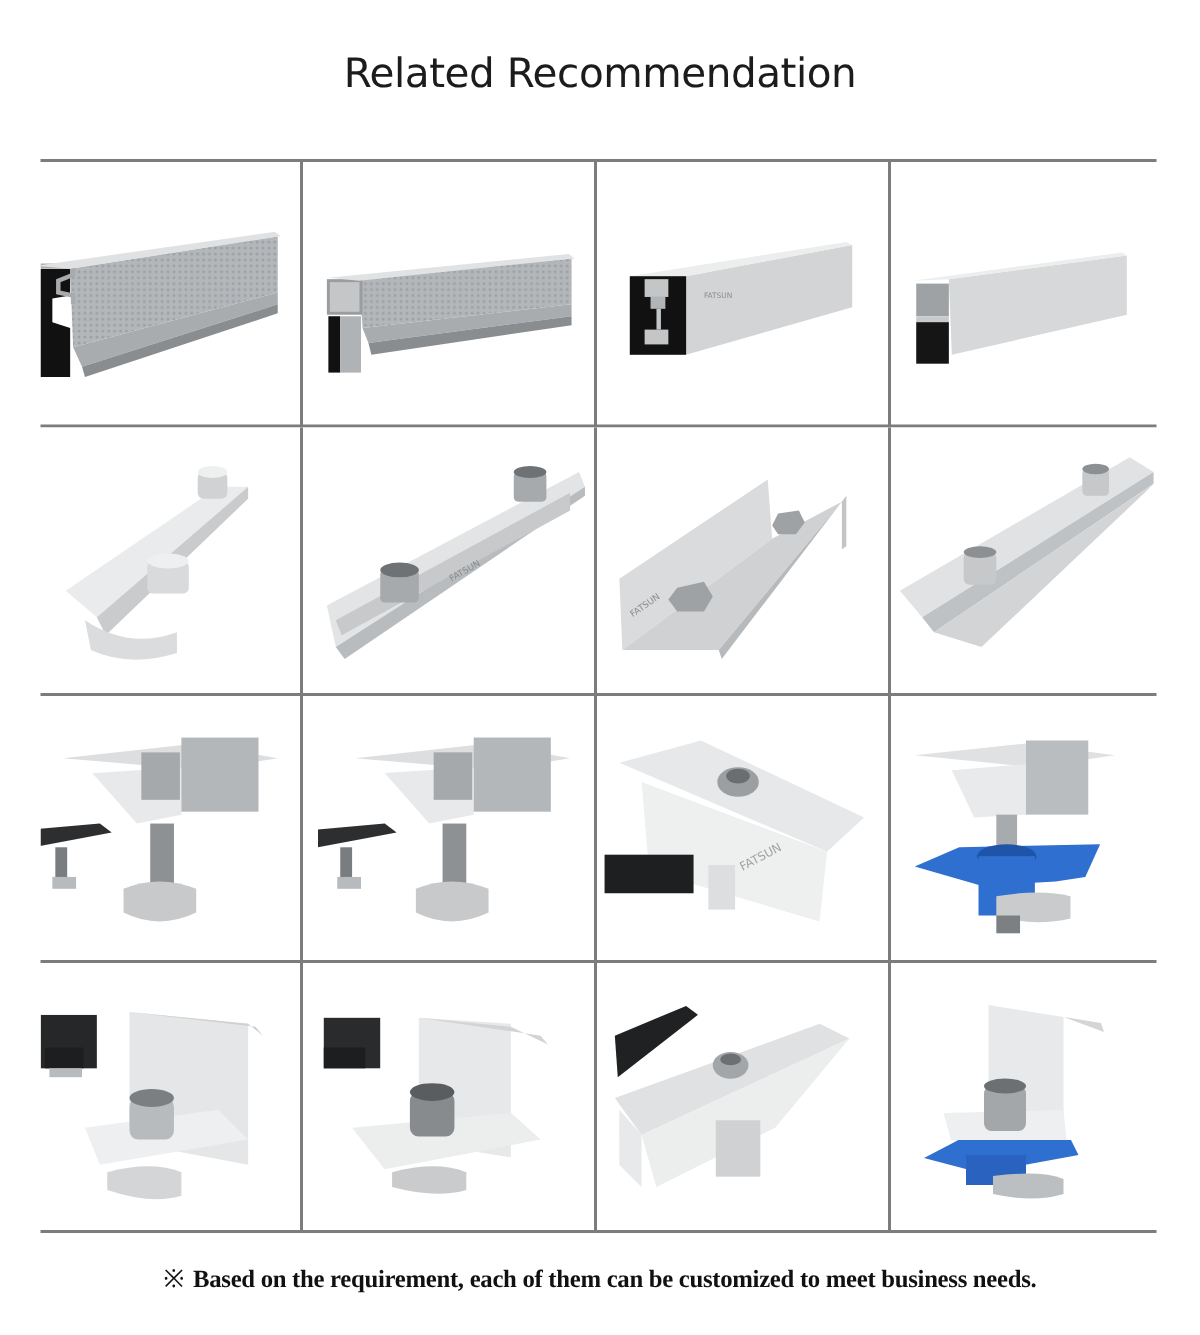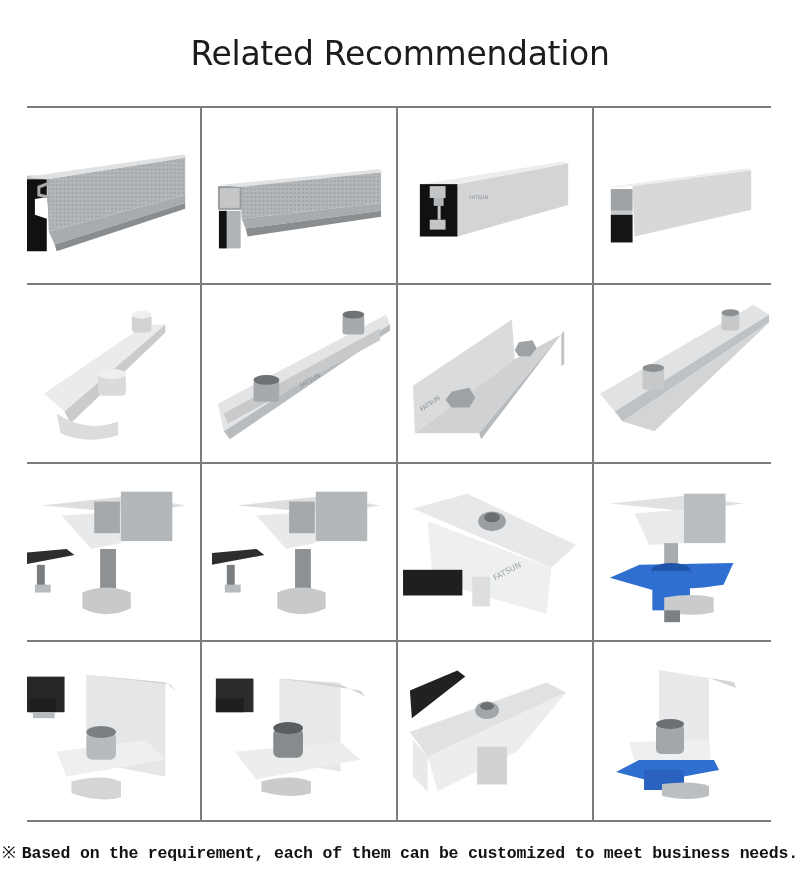--- a/index.html
+++ b/index.html
@@ -1,42 +1,42 @@
 <!DOCTYPE html>
 <html><head>
   <meta charset="utf-8">
   <style>
     * { box-sizing: border-box; margin: 0; padding: 0; }
     html, body { width: 800px; height: 890px; background: #ffffff; overflow: hidden; }
     body { position: relative; font-family: "Liberation Sans", "DejaVu Sans", sans-serif; color: #1a1a1a; }
 
     .title {
       position: absolute; left: 0; top: 34px; width: 800px; text-align: center;
-      font-family: "DejaVu Sans", sans-serif; font-size: 33px; letter-spacing: -0.3px;
+      font-family: "DejaVu Sans", sans-serif; font-size: 27px; letter-spacing: -0.3px;
       color: #1c1c1c; font-weight: normal;
     }
 
     .grid {
       position: absolute; left: 27px; top: 106px; width: 744px; height: 716px;
       border-top: 2px solid #7c7c7c; border-bottom: 2px solid #7c7c7c;
       display: grid;
       grid-template-columns: 175px 196px 196px 177px;
       grid-template-rows: 177px 179px 178px 178px;
     }
     .cell {
       position: relative; overflow: hidden; background: #fff;
       border-right: 2px solid #7c7c7c; border-bottom: 2px solid #7c7c7c;
     }
     .cell.col-last { border-right: none; }
     .cell.row-last { border-bottom: none; }
     .cell svg { position: absolute; left: 0; top: 0; width: 100%; height: 100%; }
 
     .footnote {
       position: absolute; left: 0; top: 840px; width: 800px; text-align: center;
-      font-family: Liberation Mono, monospace; font-weight: bold; font-size: 16.5px;
+      font-family: Liberation Serif, serif; font-weight: bold; font-size: 16.5px;
       color: #111; letter-spacing: -0.2px;
     }
     .footnote .mark { font-weight: normal; margin-right: 6px; }
   </style>
 </head>
 <body>
 
 <h1 class="title">Related Recommendation</h1>
 
 <div class="grid">

